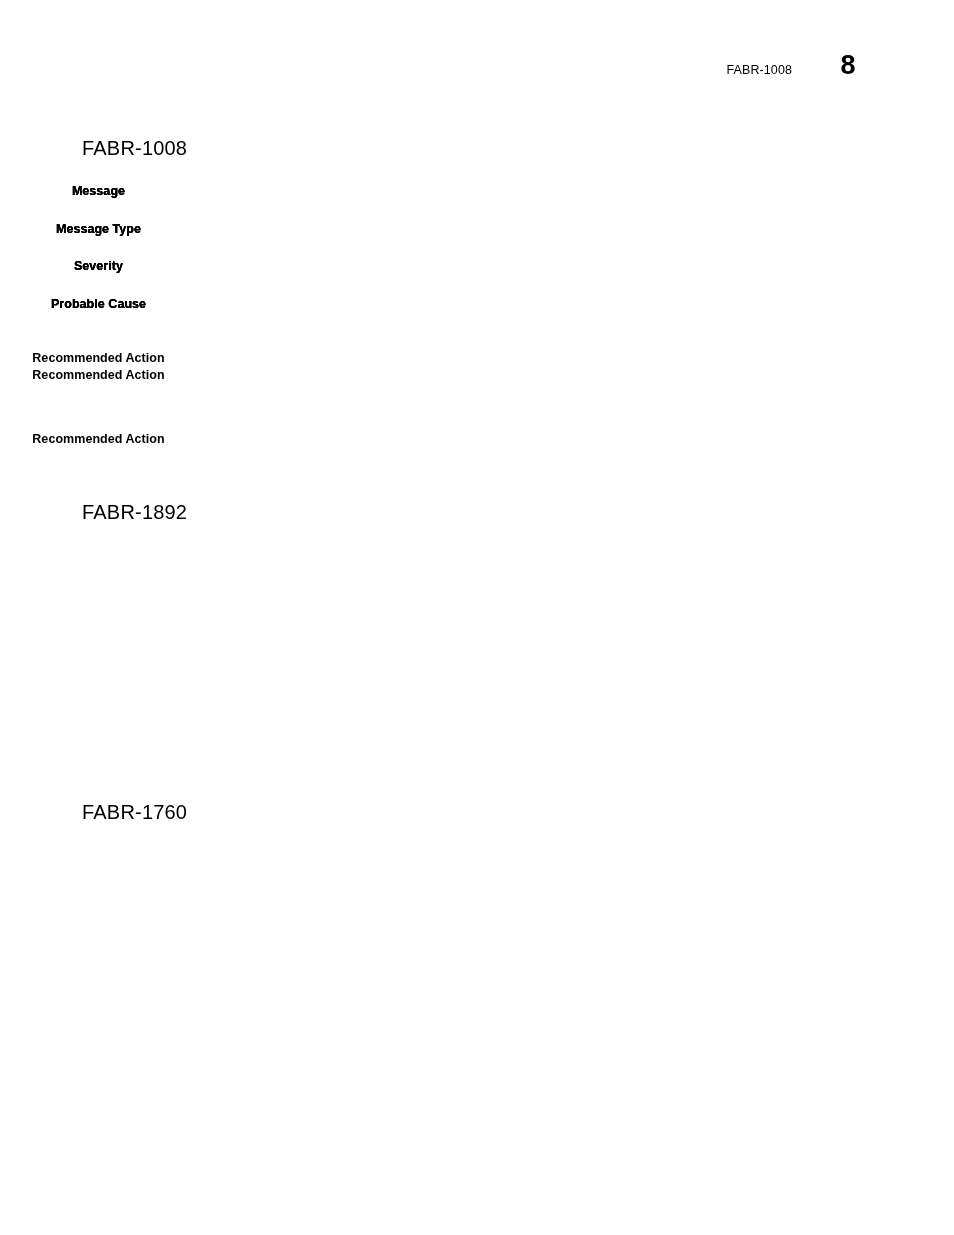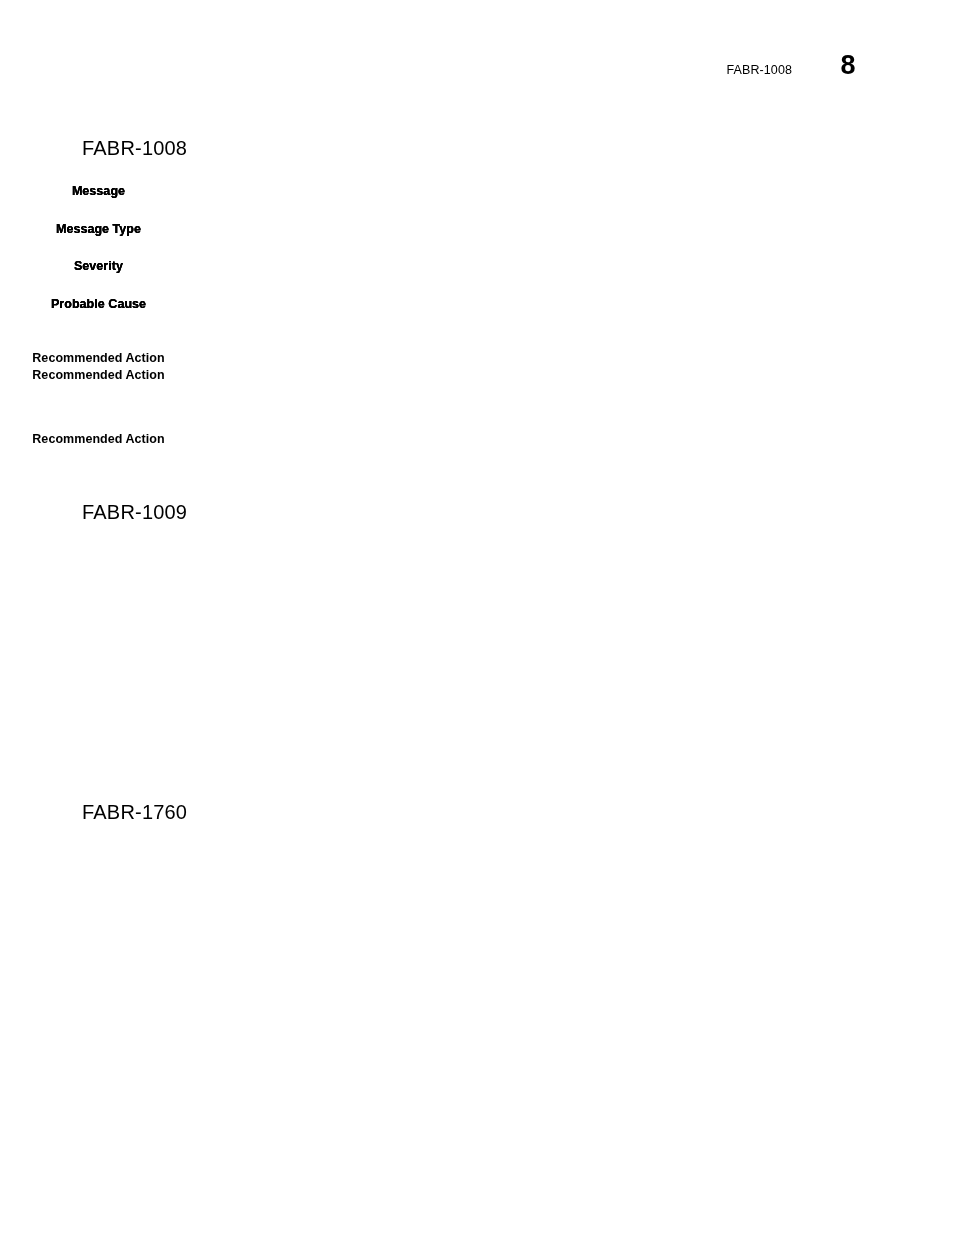--- a/index.html
+++ b/index.html
@@ -135,21 +135,21 @@
           <div class="field-label">Probable Cause</div>
           <div class="field-value"></div>
         </div>
         <div class="field-row" style="top: 294px;">
           <div class="field-label">Recommended
 Action</div>
           <div class="field-value"></div>
         </div>
       </div>
       <div class="section" style="top: 500px;">
-        <div class="section-heading">FABR-1009</div>
+        <div class="section-heading">FABR-1892</div>
         <div class="field-row" style="top: -318px;">
           <div class="field-label">Message</div>
           <div class="field-value"></div>
         </div>
         <div class="field-row" style="top: -280px;">
           <div class="field-label">Message Type</div>
           <div class="field-value"></div>
         </div>
         <div class="field-row" style="top: -243px;">
           <div class="field-label">Severity</div>

